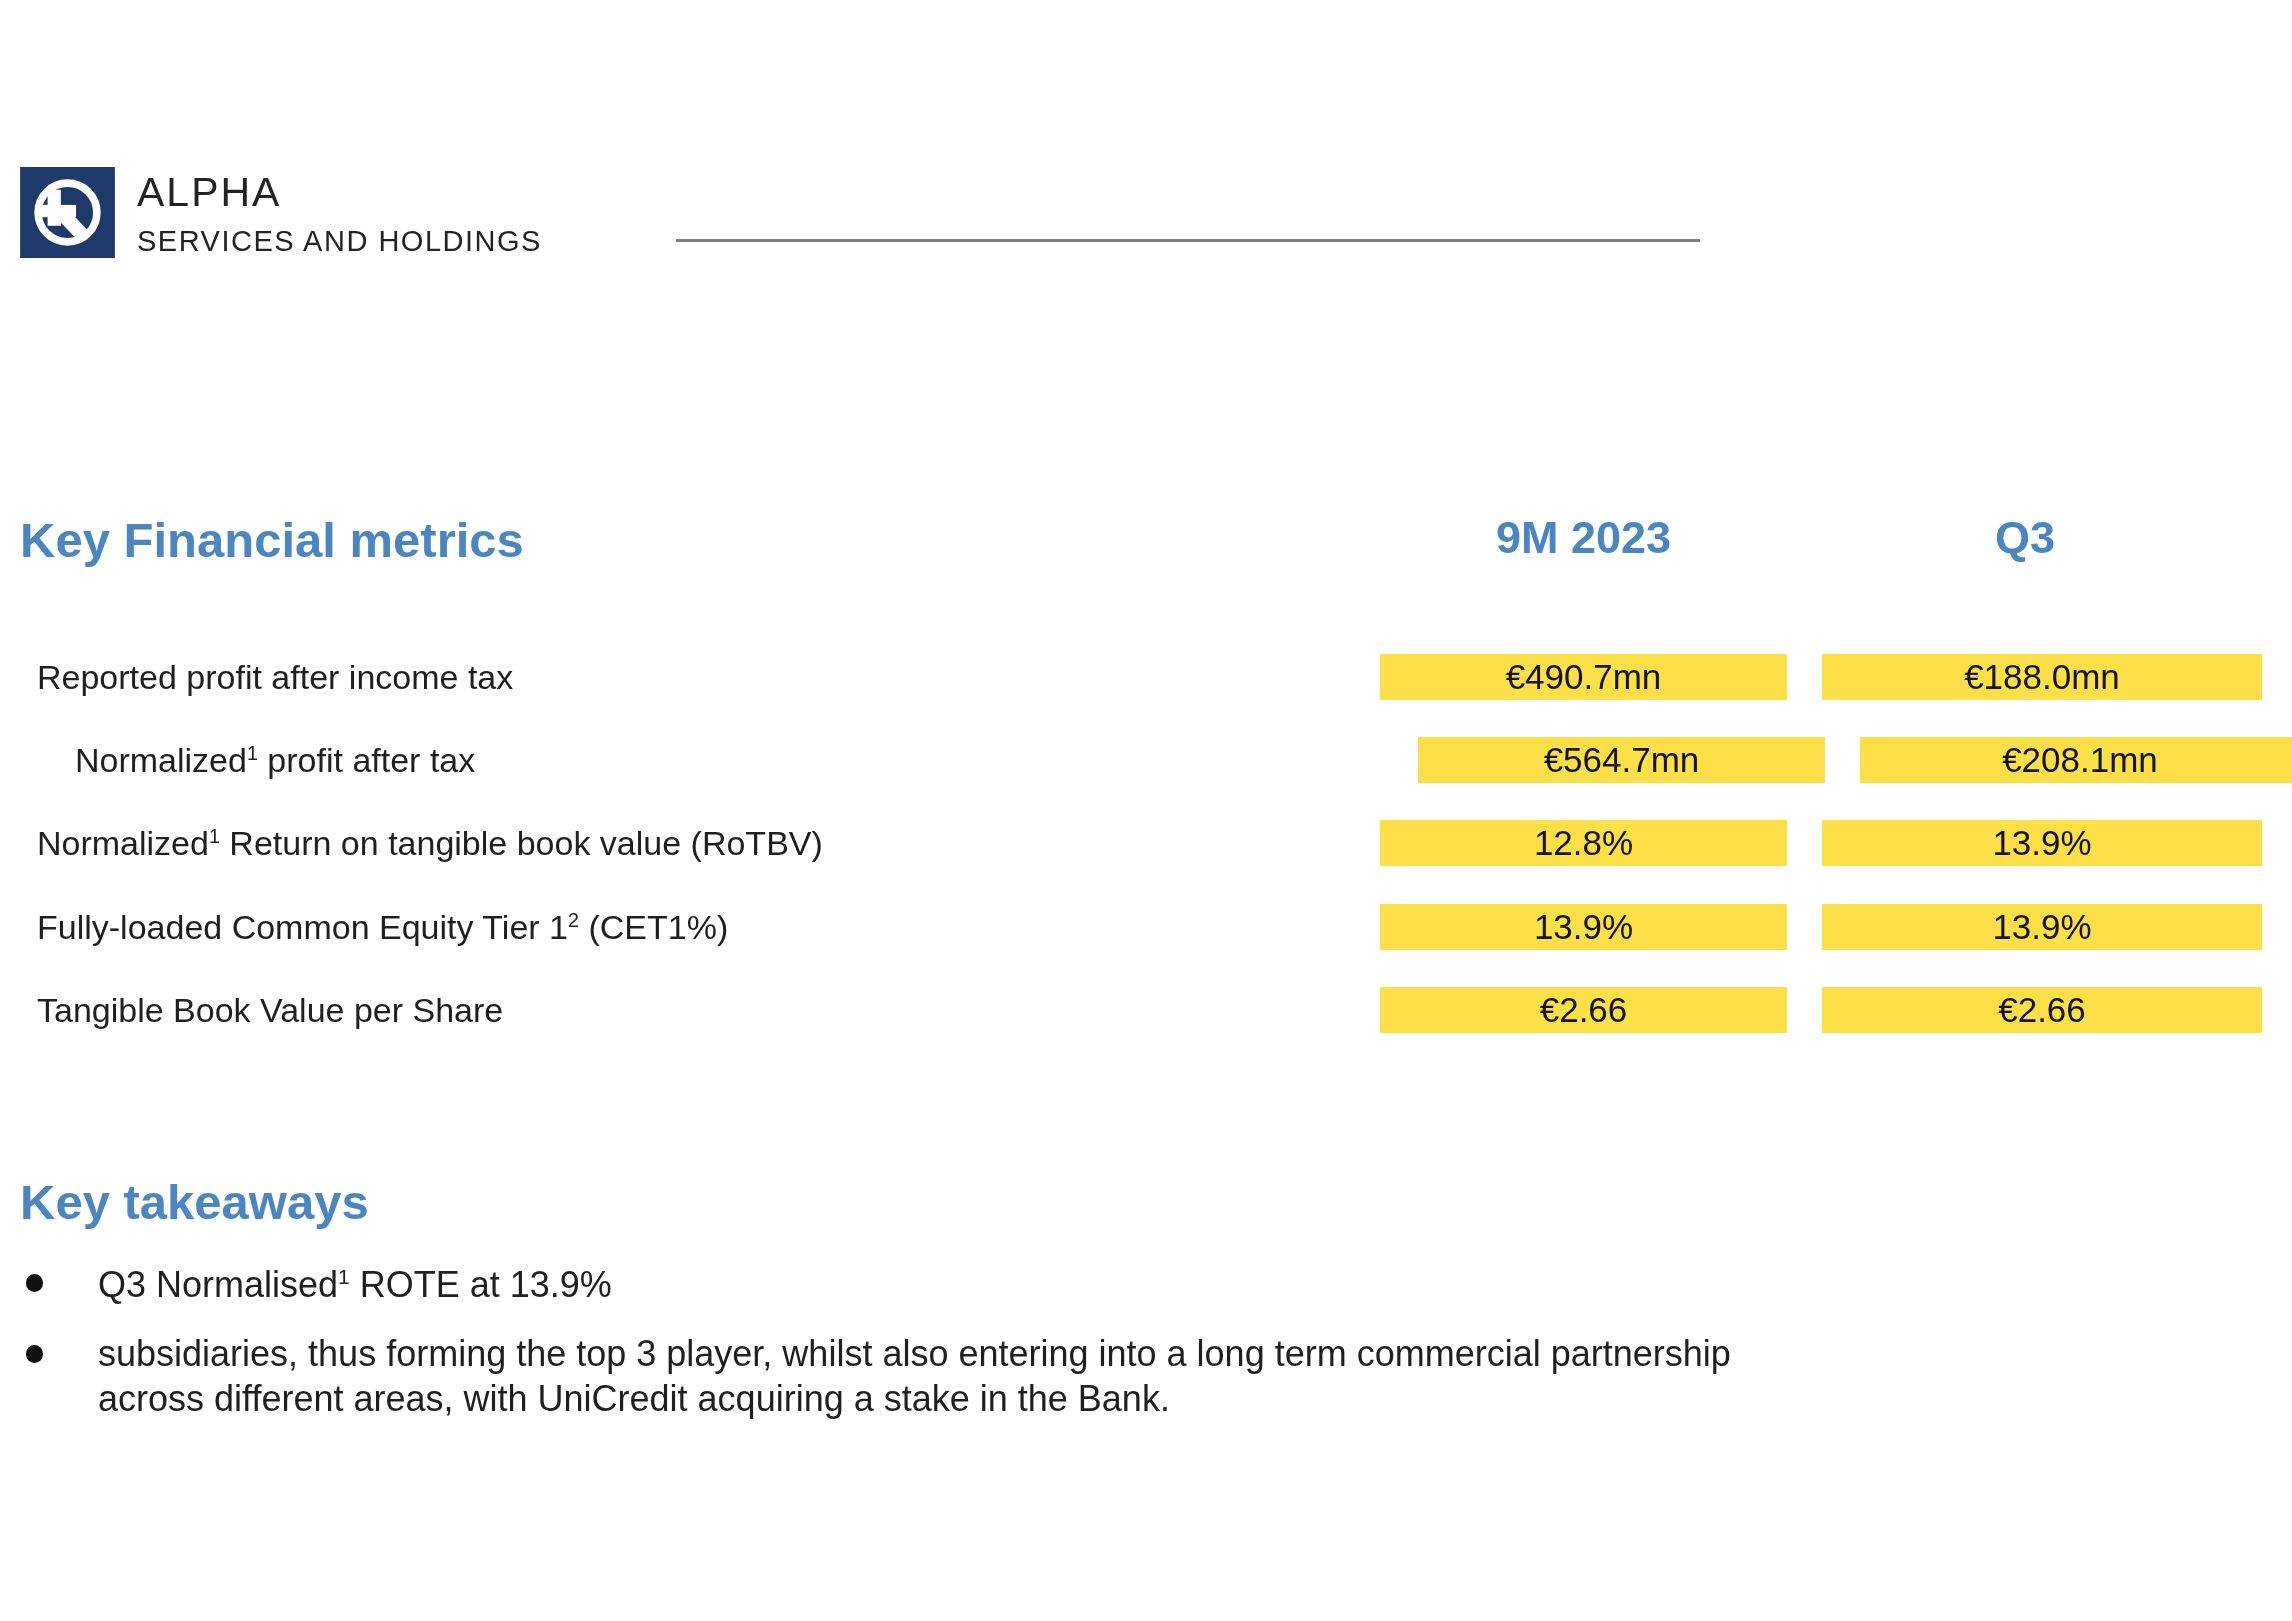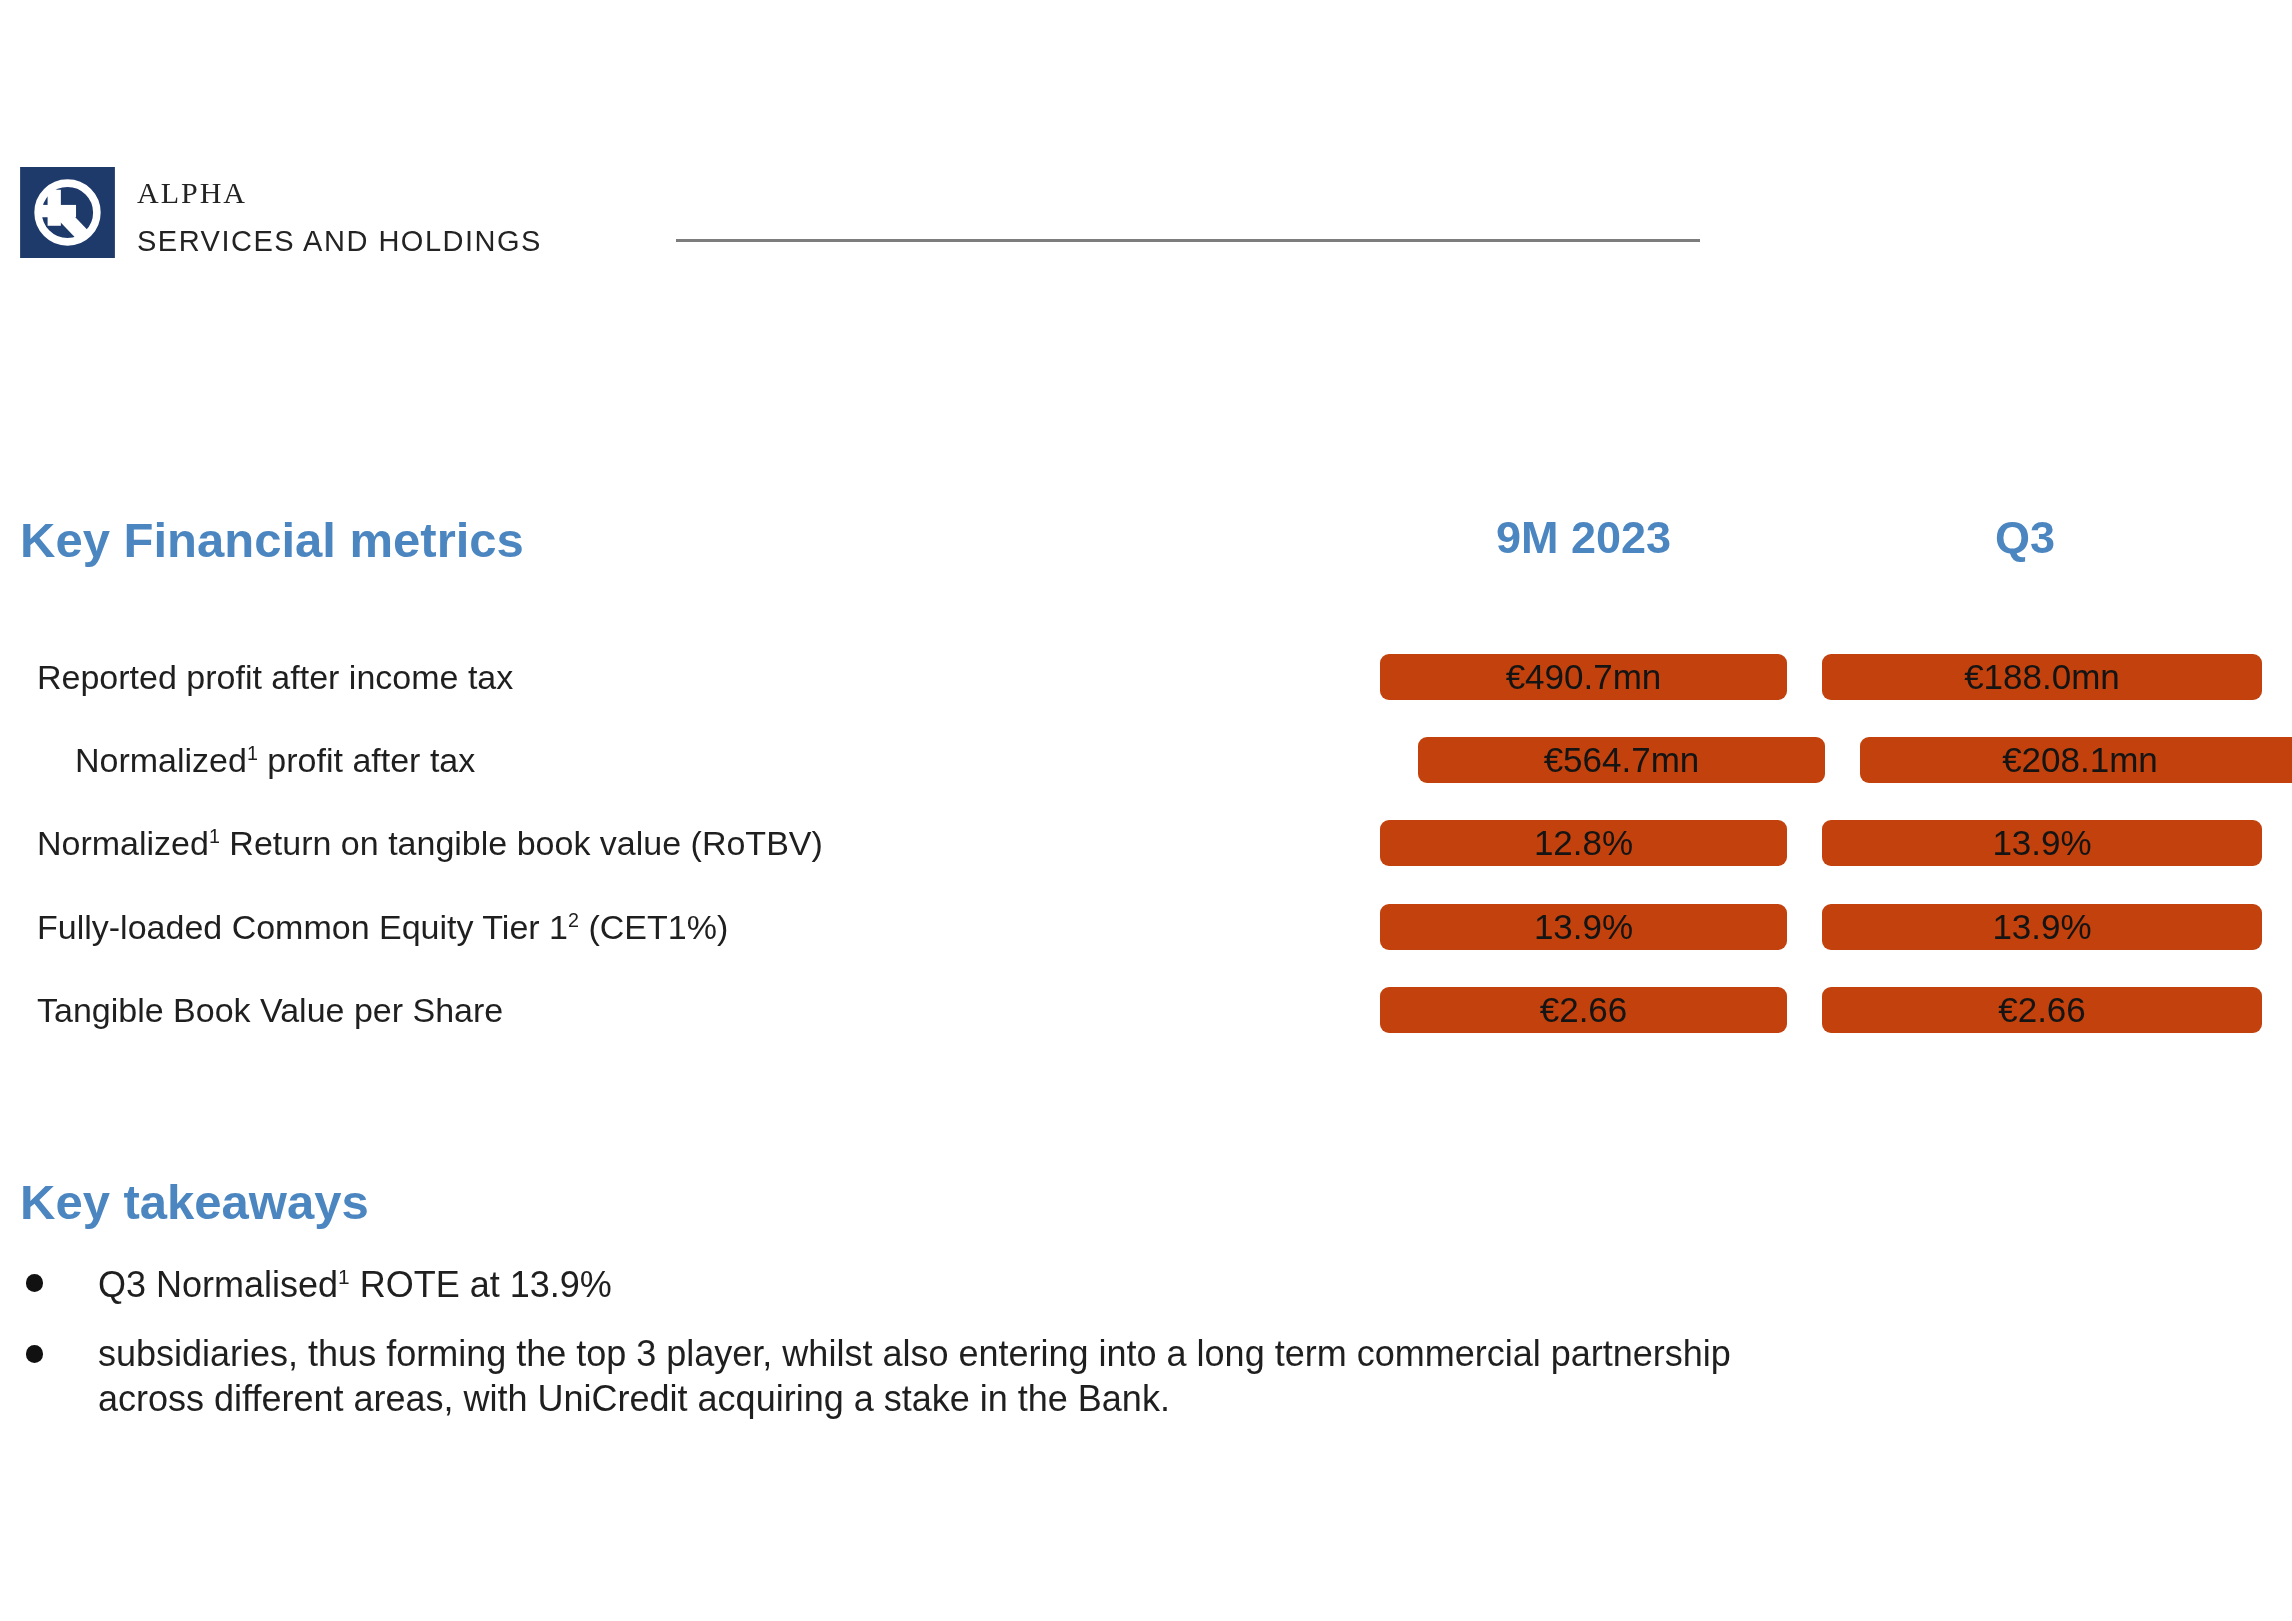--- a/index.html
+++ b/index.html
@@ -21,24 +21,23 @@
     position: absolute;
     left: 19.6px; top: 167px;
     width: 95px; height: 91px;
   }
   .brand {
     position: absolute;
     left: 137px; top: 176px;
     color: #232323;
   }
   .brand-line1 {
-    font-size: 30px;
+    font-size: 41px;
     letter-spacing: 2px;
     line-height: 33px;
-    font-family: Liberation Serif, serif;
   }
   .brand-line2 {
     font-size: 29px;
     letter-spacing: 1.5px;
     line-height: 29px;
     margin-top: 18px;
   }
   .header-rule {
     position: absolute;
     left: 676px; top: 239px;
@@ -85,26 +84,25 @@
     white-space: nowrap;
   }
   .metric-label sup, .bullet-text sup {
     font-size: 58%;
     vertical-align: super;
     line-height: 0;
   }
   .metric-cell {
     position: absolute;
     height: 46px;
-    background: #c2410c;
+    background: #fde047;
     font-size: 35px;
     line-height: 46px;
     text-align: center;
     color: #141414;
-    border-radius: 9px;
   }
   .metric-cell.c1 { left: 1380px; width: 407px; }
   .metric-cell.c2 { left: 1822px; width: 440px; }
   .r1 { top: 654px; }
   .r2 { top: 737px; margin-left: 38px; }
   .r3 { top: 820px; }
   .r4 { top: 904px; }
   .r5 { top: 987px; }
 
   

